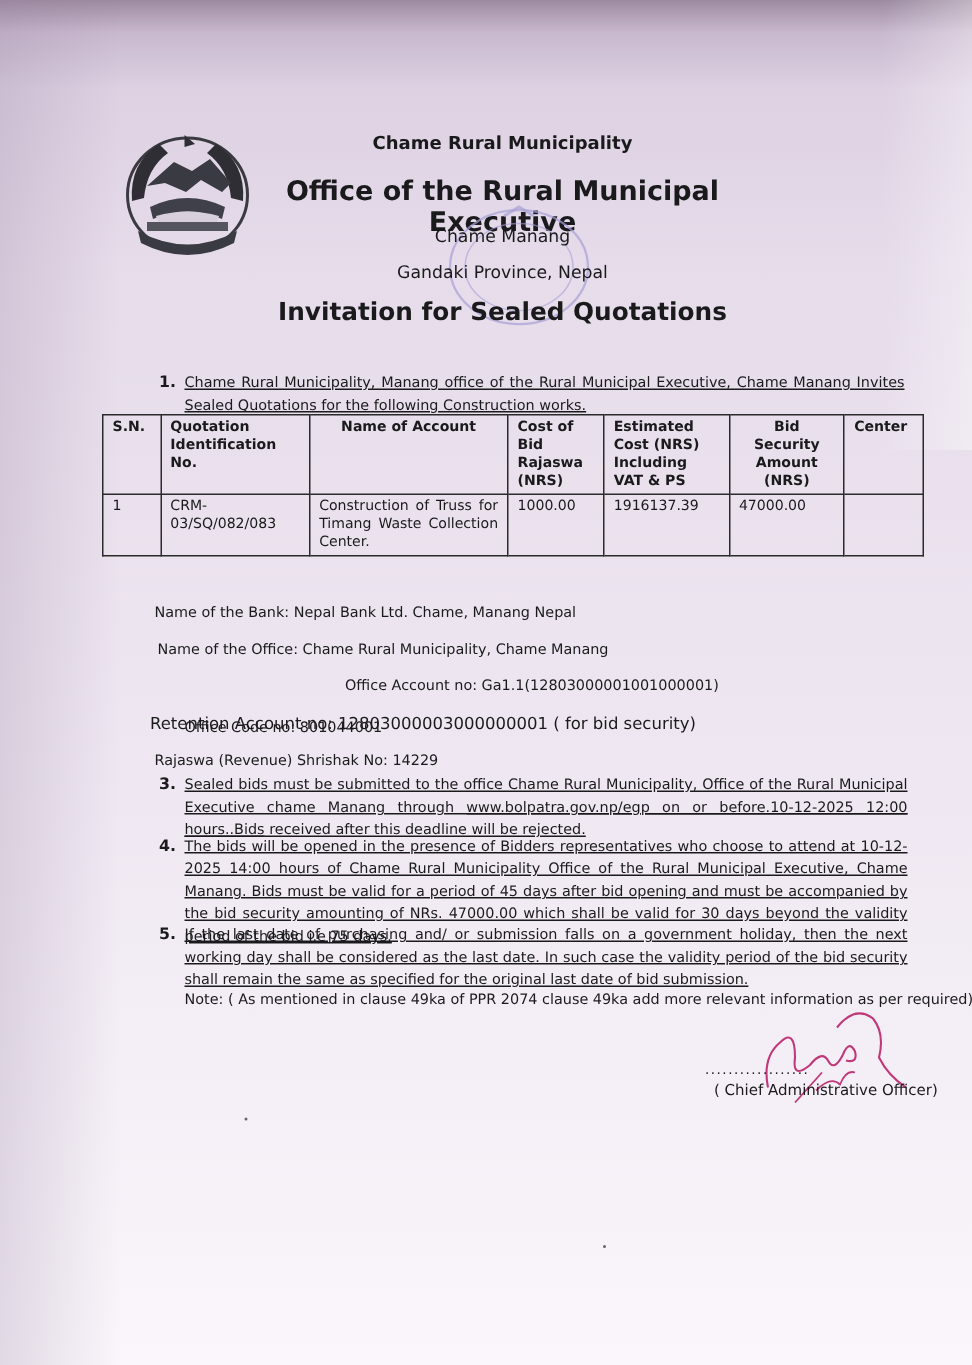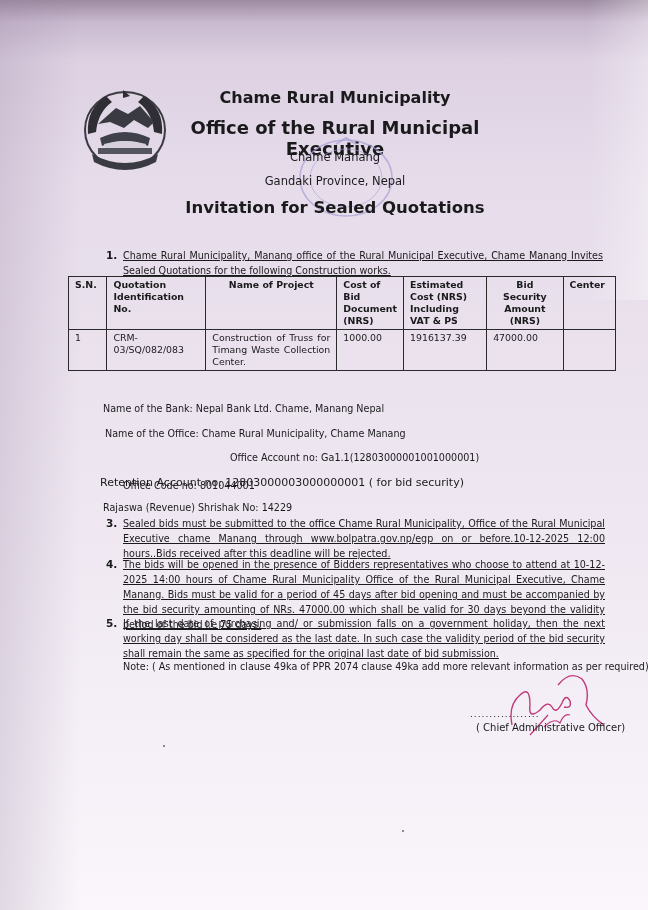--- a/index.html
+++ b/index.html
@@ -10,21 +10,21 @@
   }
   .page { position: absolute; left: 0; top: 0; width: 648px; height: 910px; }
   .shade1 { position:absolute; left:0; top:0; width:80px; height:910px;
     background: linear-gradient(90deg, rgba(150,130,160,0.25), rgba(150,130,160,0)); }
   .shade2 { position:absolute; right:0; top:0; width:60px; height:300px;
     background: linear-gradient(270deg, rgba(255,255,255,0.35), rgba(255,255,255,0)); }
 
   .emblem { position:absolute; left:78px; top:84px; width:94px; height:90px; }
 
   .h { position:absolute; left:0; width:648px; text-align:center; font-weight:bold; }
-  .h1 { top:88px; font-size:16px; left:140px; width:390px; }
+  .h1 { top:88px; font-size:12px; left:140px; width:390px; }
   .h2 { top:117px; font-size:18px; left:140px; width:390px; }
   .h3 { top:150px; font-size:11.5px; font-weight:normal; left:140px; width:390px; }
   .h4 { top:174px; font-size:11.5px; font-weight:normal; left:140px; width:390px; }
   .h5 { top:198px; font-size:16.5px; left:140px; width:390px; }
   .h6 { top:229px; font-size:11.5px; font-weight:normal; left:140px; width:390px; }
 
   .stamp { position:absolute; left:296px; top:136px; width:100px; height:84px; }
 
   .para { position:absolute; font-size:9.6px; line-height:15px; text-align:justify;text-decoration:underline; }
   .num { position:absolute; font-size:10.5px; font-weight:bold; }
@@ -78,22 +78,22 @@
   <div class="h h5">Invitation for Sealed Quotations</div>
 
   <div class="num" style="left:106px; top:249px;">1.</div>
   <div class="para" style="left:123px; top:248px; width:480px;">Chame Rural Municipality, Manang office of the Rural Municipal Executive, Chame Manang Invites Sealed Quotations for the following Construction works.</div>
 
   <table class="bids">
     <thead>
       <tr>
         <th class="c-sn">S.N.</th>
         <th class="c-qid">Quotation Identification No.</th>
-        <th class="c-name centered">Name of Project</th>
-        <th class="c-cost">Cost of Bid Document (NRS)</th>
+        <th class="c-name centered">Name of Account</th>
+        <th class="c-cost">Cost of Bid Rajaswa (NRS)</th>
         <th class="c-est">Estimated Cost (NRS) Including VAT &amp; PS</th>
         <th class="c-sec centered">Bid Security Amount (NRS)</th>
         <th class="c-rem">Center</th>
       </tr>
     </thead>
     <tbody>
       <tr>
         <td>1</td>
         <td>CRM-03/SQ/082/083</td>
         <td class="just">Construction of Truss for Timang Waste Collection Center.</td>

